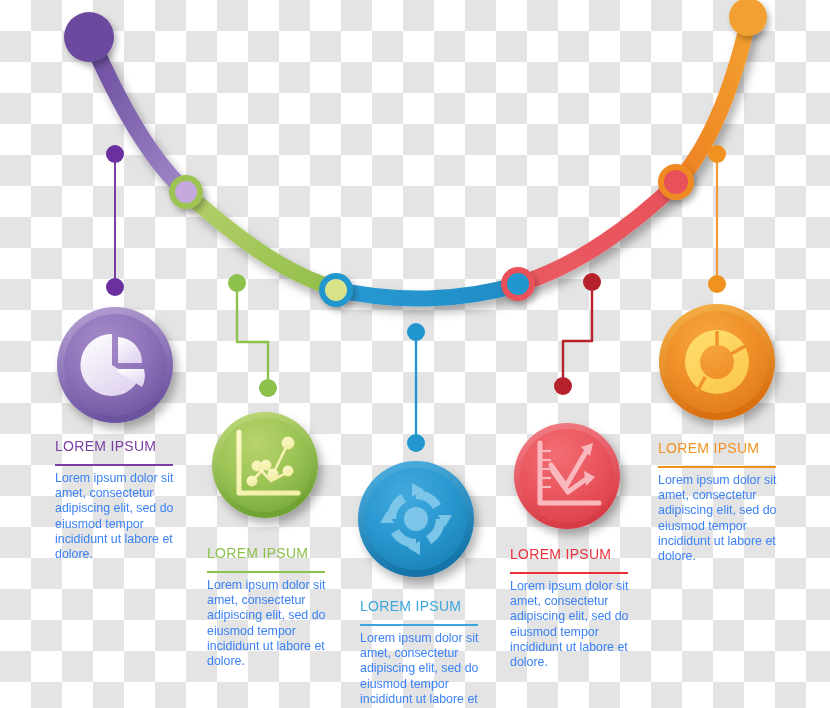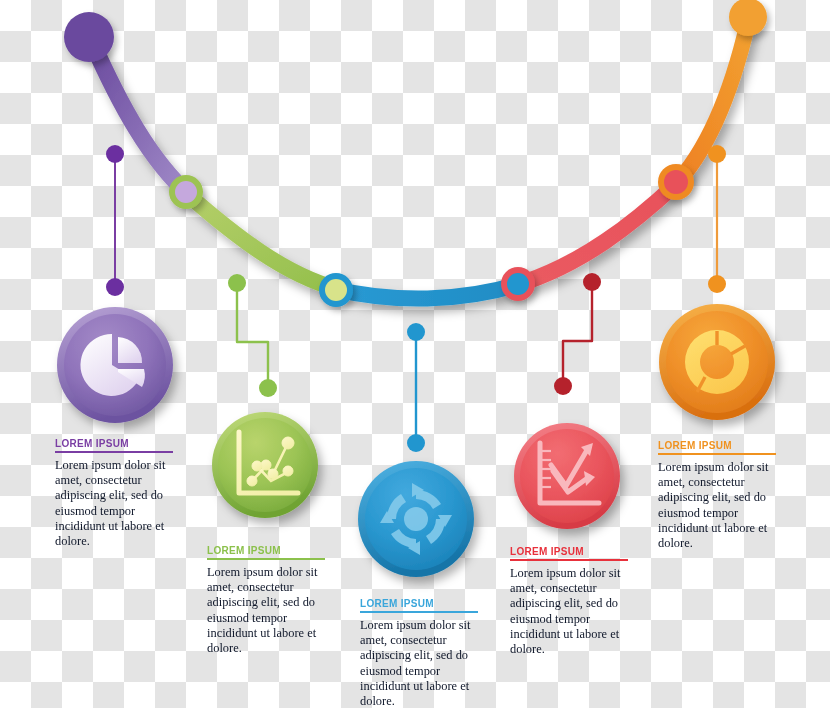--- a/index.html
+++ b/index.html
@@ -12,28 +12,28 @@
     background-image:
       linear-gradient(45deg,#e4e4e4 25%,transparent 25%,transparent 75%,#e4e4e4 75%),
       linear-gradient(45deg,#e4e4e4 25%,transparent 25%,transparent 75%,#e4e4e4 75%);
     background-size:62px 62px;
     background-position:0 0, 31px 31px;
   }
   #stage{position:absolute;left:0;top:0;width:830px;height:708px;}
   svg.layer{position:absolute;left:0;top:0;width:830px;height:708px;overflow:visible;}
   .txtblock{position:absolute;width:150px;}
   .txtblock .head{
-    font-size:10px;letter-spacing:.3px;font-weight:700;
-    padding-bottom:2px;margin-bottom:5px;
+    font-size:14px;letter-spacing:.3px;font-weight:400;
+    padding-bottom:10px;margin-bottom:5px;
     border-bottom:2px solid currentColor;
     width:118px;
   }
   .txtblock .body{
-    font-size:12.4px;line-height:15.2px;color:#0f172a;
-    font-family:Liberation Serif, serif;
+    font-size:12.4px;line-height:15.2px;color:#3b82f6;
+    font-family:Liberation Sans, sans-serif;
     width:132px;
   }
 </style>
 </head>
 <body>
 
 <div id="stage">
 
   <svg class="layer" viewBox="0 0 830 708">
     <defs>

